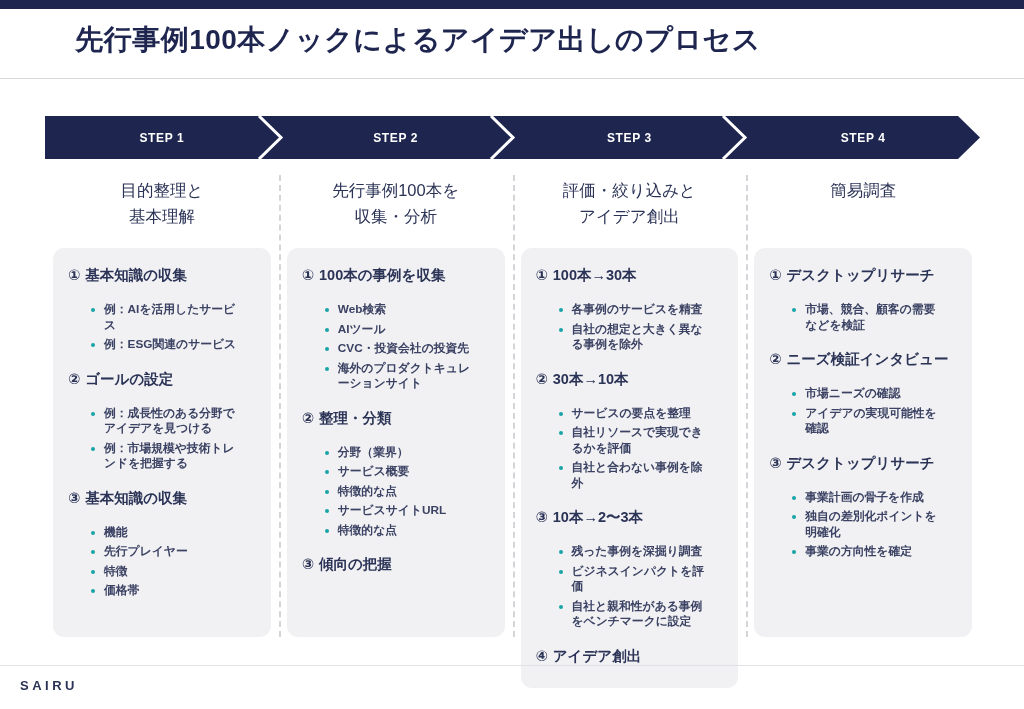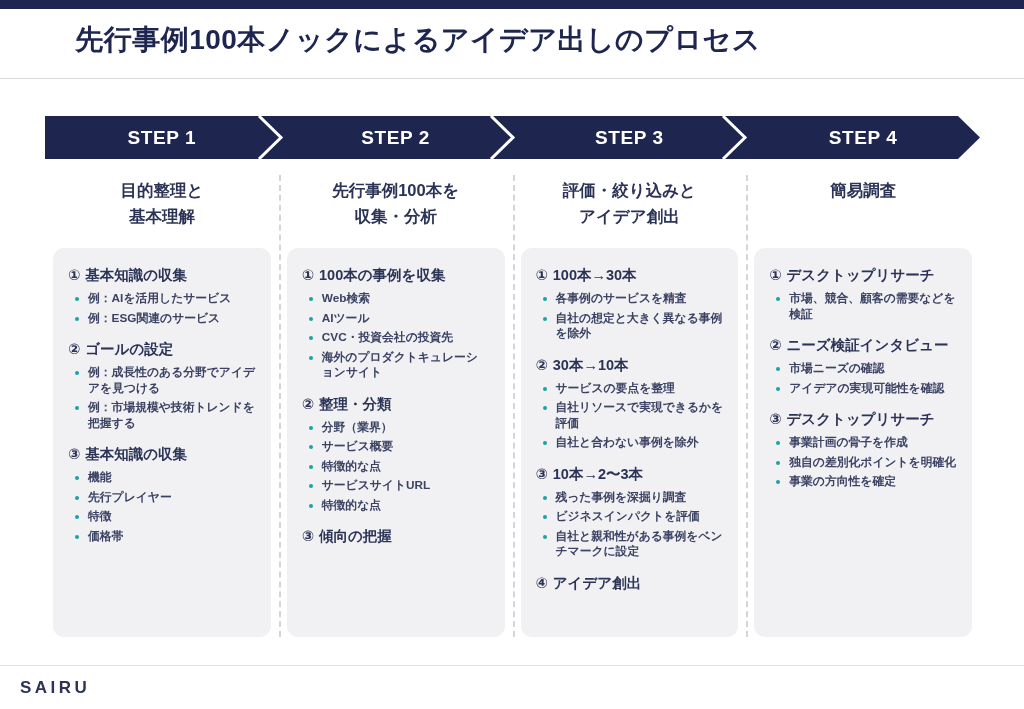--- a/index.html
+++ b/index.html
@@ -36,21 +36,21 @@
   .step-banner svg{display:block;}
   .step-labels{
     position:absolute;left:45px;top:116px;
     width:935px;height:43px;
     display:flex;
   }
   .step-label{
     flex:1 1 0;
     display:flex;align-items:center;justify-content:center;
     color:#ffffff;
-    font-size:19px;font-weight:bold;
+    font-size:12px;font-weight:bold;
     letter-spacing:.6px;
   }
 
   
   .columns{
     position:absolute;left:45px;top:175px;
     width:935px;height:462px;
     display:flex;
   }
   .col{
@@ -60,21 +60,21 @@
     padding:0 8px;
     box-sizing:border-box;
   }
   .col + .col::before{
     content:"";
     position:absolute;left:0;top:0;bottom:0;
     border-left:2px dashed #d4d4d9;
   }
   .col-heading{
     text-align:center;
-    font-size:16.5px;font-weight:bold;
+    font-size:16.5px;font-weight:normal;
     color:#2b3356;
     line-height:26px;
     min-height:60px;
     padding-top:2px;
     white-space:pre-line;
   }
   .card{
     margin-top:11px;
     background:#f1f1f3;
     border-radius:11px;
@@ -88,21 +88,21 @@
     font-size:14.5px;font-weight:bold;
     color:#2b3356;
     line-height:21px;
     margin-bottom:5px;
     display:flex;
     gap:5px;
   }
   .group-num{flex:0 0 auto;}
   .bullets{
     list-style:none;
-    margin:0;padding:0;
+    margin:16px;padding:0;
   }
   .bullets li{
     position:relative;
     padding-left:20px;
     margin-bottom:4px;
     font-size:11.8px;
     font-weight:bold;
     line-height:15.5px;
     color:#3b4263;
   }
@@ -114,21 +114,21 @@
     background:#18a3a6;
   }
 
   
   .footer-rule{
     position:absolute;left:0;top:665px;width:1024px;height:1px;
     background:#e2e2e6;
   }
   .footer-logo{
     position:absolute;left:20px;top:678px;
-    font-size:17px;font-weight:bold;
+    font-size:13px;font-weight:bold;
     letter-spacing:3.5px;
     color:#2b3356;
   }
 </style>
 </head>
 <body>
 
 <div class="top-bar"></div>
 
 <div class="title">先行事例100本ノックによるアイデア出しのプロセス</div>

